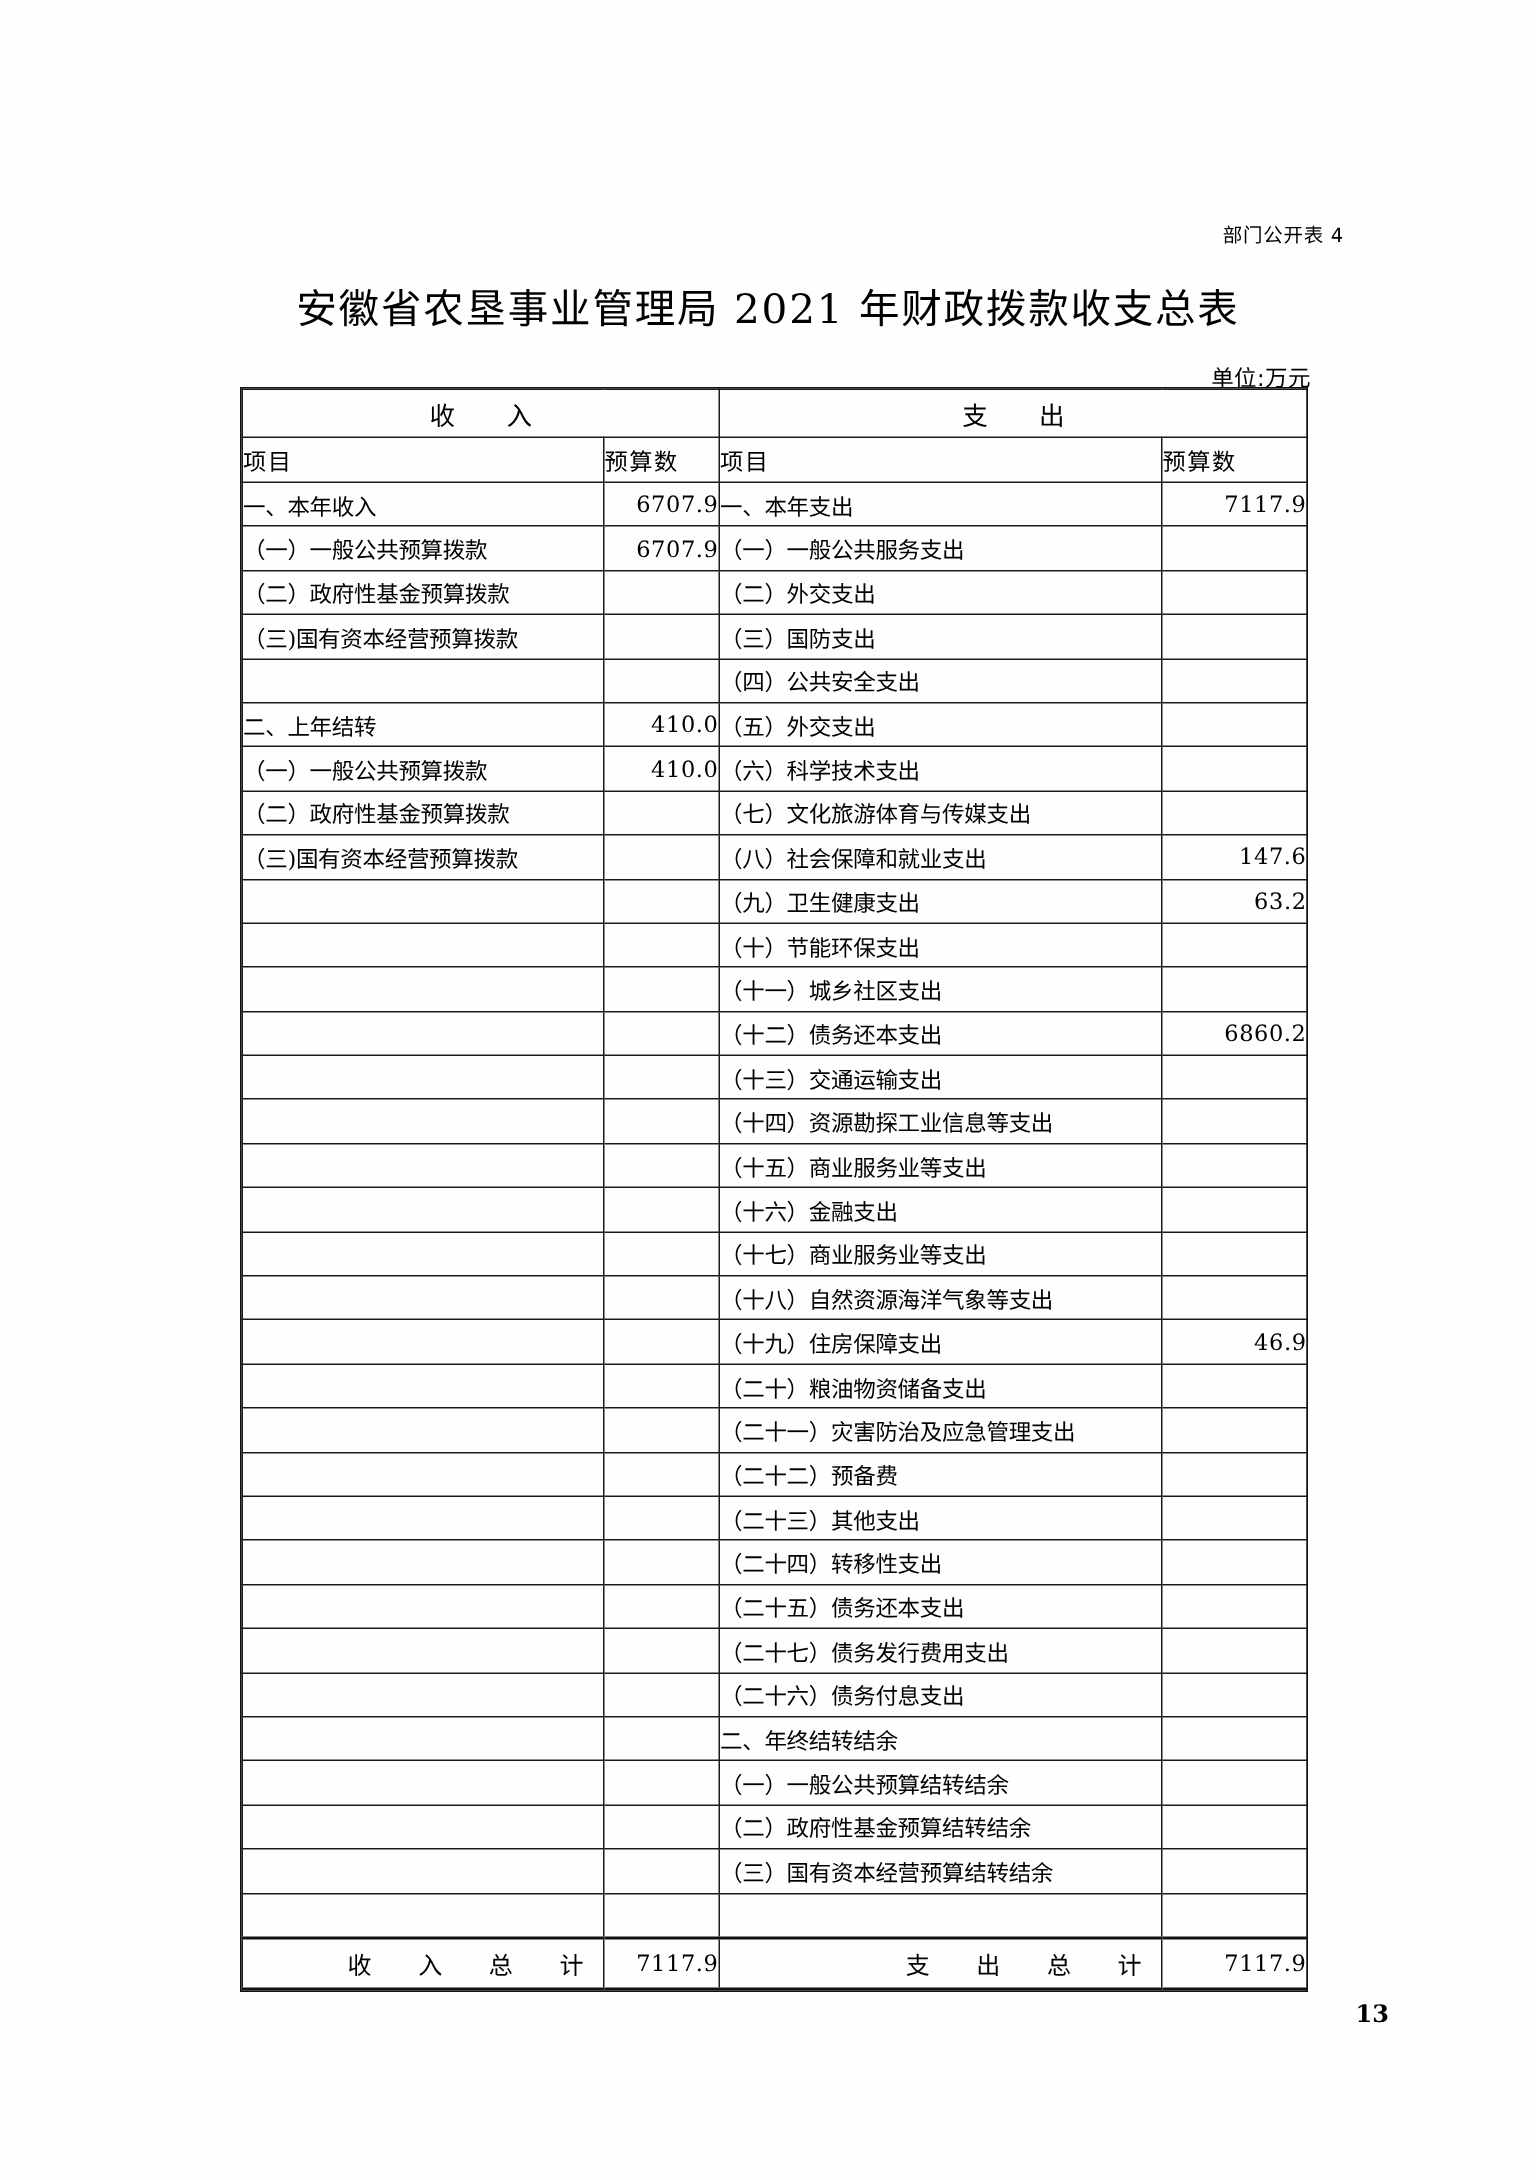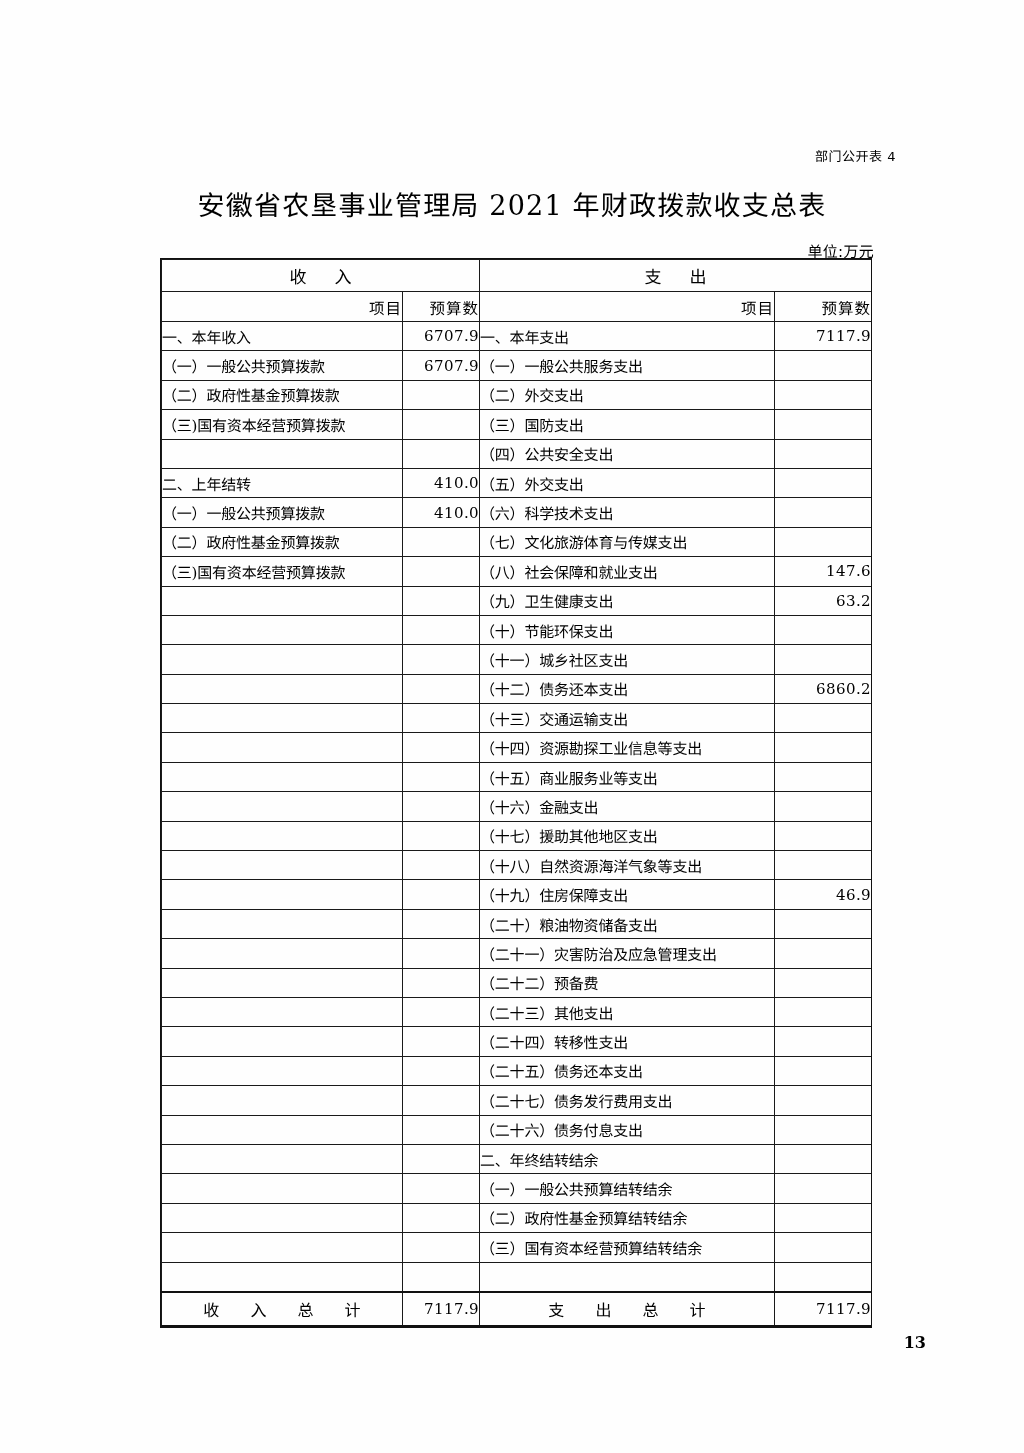--- a/index.html
+++ b/index.html
@@ -85,28 +85,28 @@
   col.c-item-l  { width: 241px; }
   col.c-amt-l   { width: 77px;  }
   col.c-item-r  { width: 295px; }
   col.c-amt-r   { width: 97px;  }
 
   .sec-head {
     height: 31px;
     text-align: center;
     font-size: 17px;
     font-weight: 700;
-    font-family: Liberation Serif, serif;
+    font-family: Liberation Mono, monospace;
     letter-spacing: 12px;
     text-indent: 12px;
     border-radius: 11px;
   }
   .col-head {
     height: 29px;
-    text-align: right;
+    text-align: left;
     font-size: 15.5px;
     font-weight: 700;
     font-family: Liberation Sans, sans-serif;
     letter-spacing: 1px;
   }
 
   tr.body-row td { height: 28.4px; }
 
   .cell-item {
     text-align: left;
@@ -124,21 +124,21 @@
     font-family: "DejaVu Serif", "Liberation Serif", serif;
     letter-spacing: 0.4px;
   }
 
   tr.total-row td {
     height: 32px;
     border-top: 2px solid #111;
     border-bottom: 2px solid #111;
   }
   .cell-total-label {
-    text-align: center;
+    text-align: right;
     font-size: 16px;
     font-weight: 700;
     font-family: "DejaVu Serif", "Liberation Serif", serif;
     letter-spacing: 13px;
     text-indent: 13px;
   }
 
   
   .table-wrap::after {
     content: "";
@@ -289,21 +289,21 @@
           </tr>
           <tr class="body-row">
             <td class="cell-item"></td>
             <td class="cell-amt"></td>
             <td class="cell-item">（十六）金融支出</td>
             <td class="cell-amt"></td>
           </tr>
           <tr class="body-row">
             <td class="cell-item"></td>
             <td class="cell-amt"></td>
-            <td class="cell-item">（十七）援助其他地区支出</td>
+            <td class="cell-item">（十七）商业服务业等支出</td>
             <td class="cell-amt"></td>
           </tr>
           <tr class="body-row">
             <td class="cell-item"></td>
             <td class="cell-amt"></td>
             <td class="cell-item">（十八）自然资源海洋气象等支出</td>
             <td class="cell-amt"></td>
           </tr>
           <tr class="body-row">
             <td class="cell-item"></td>

